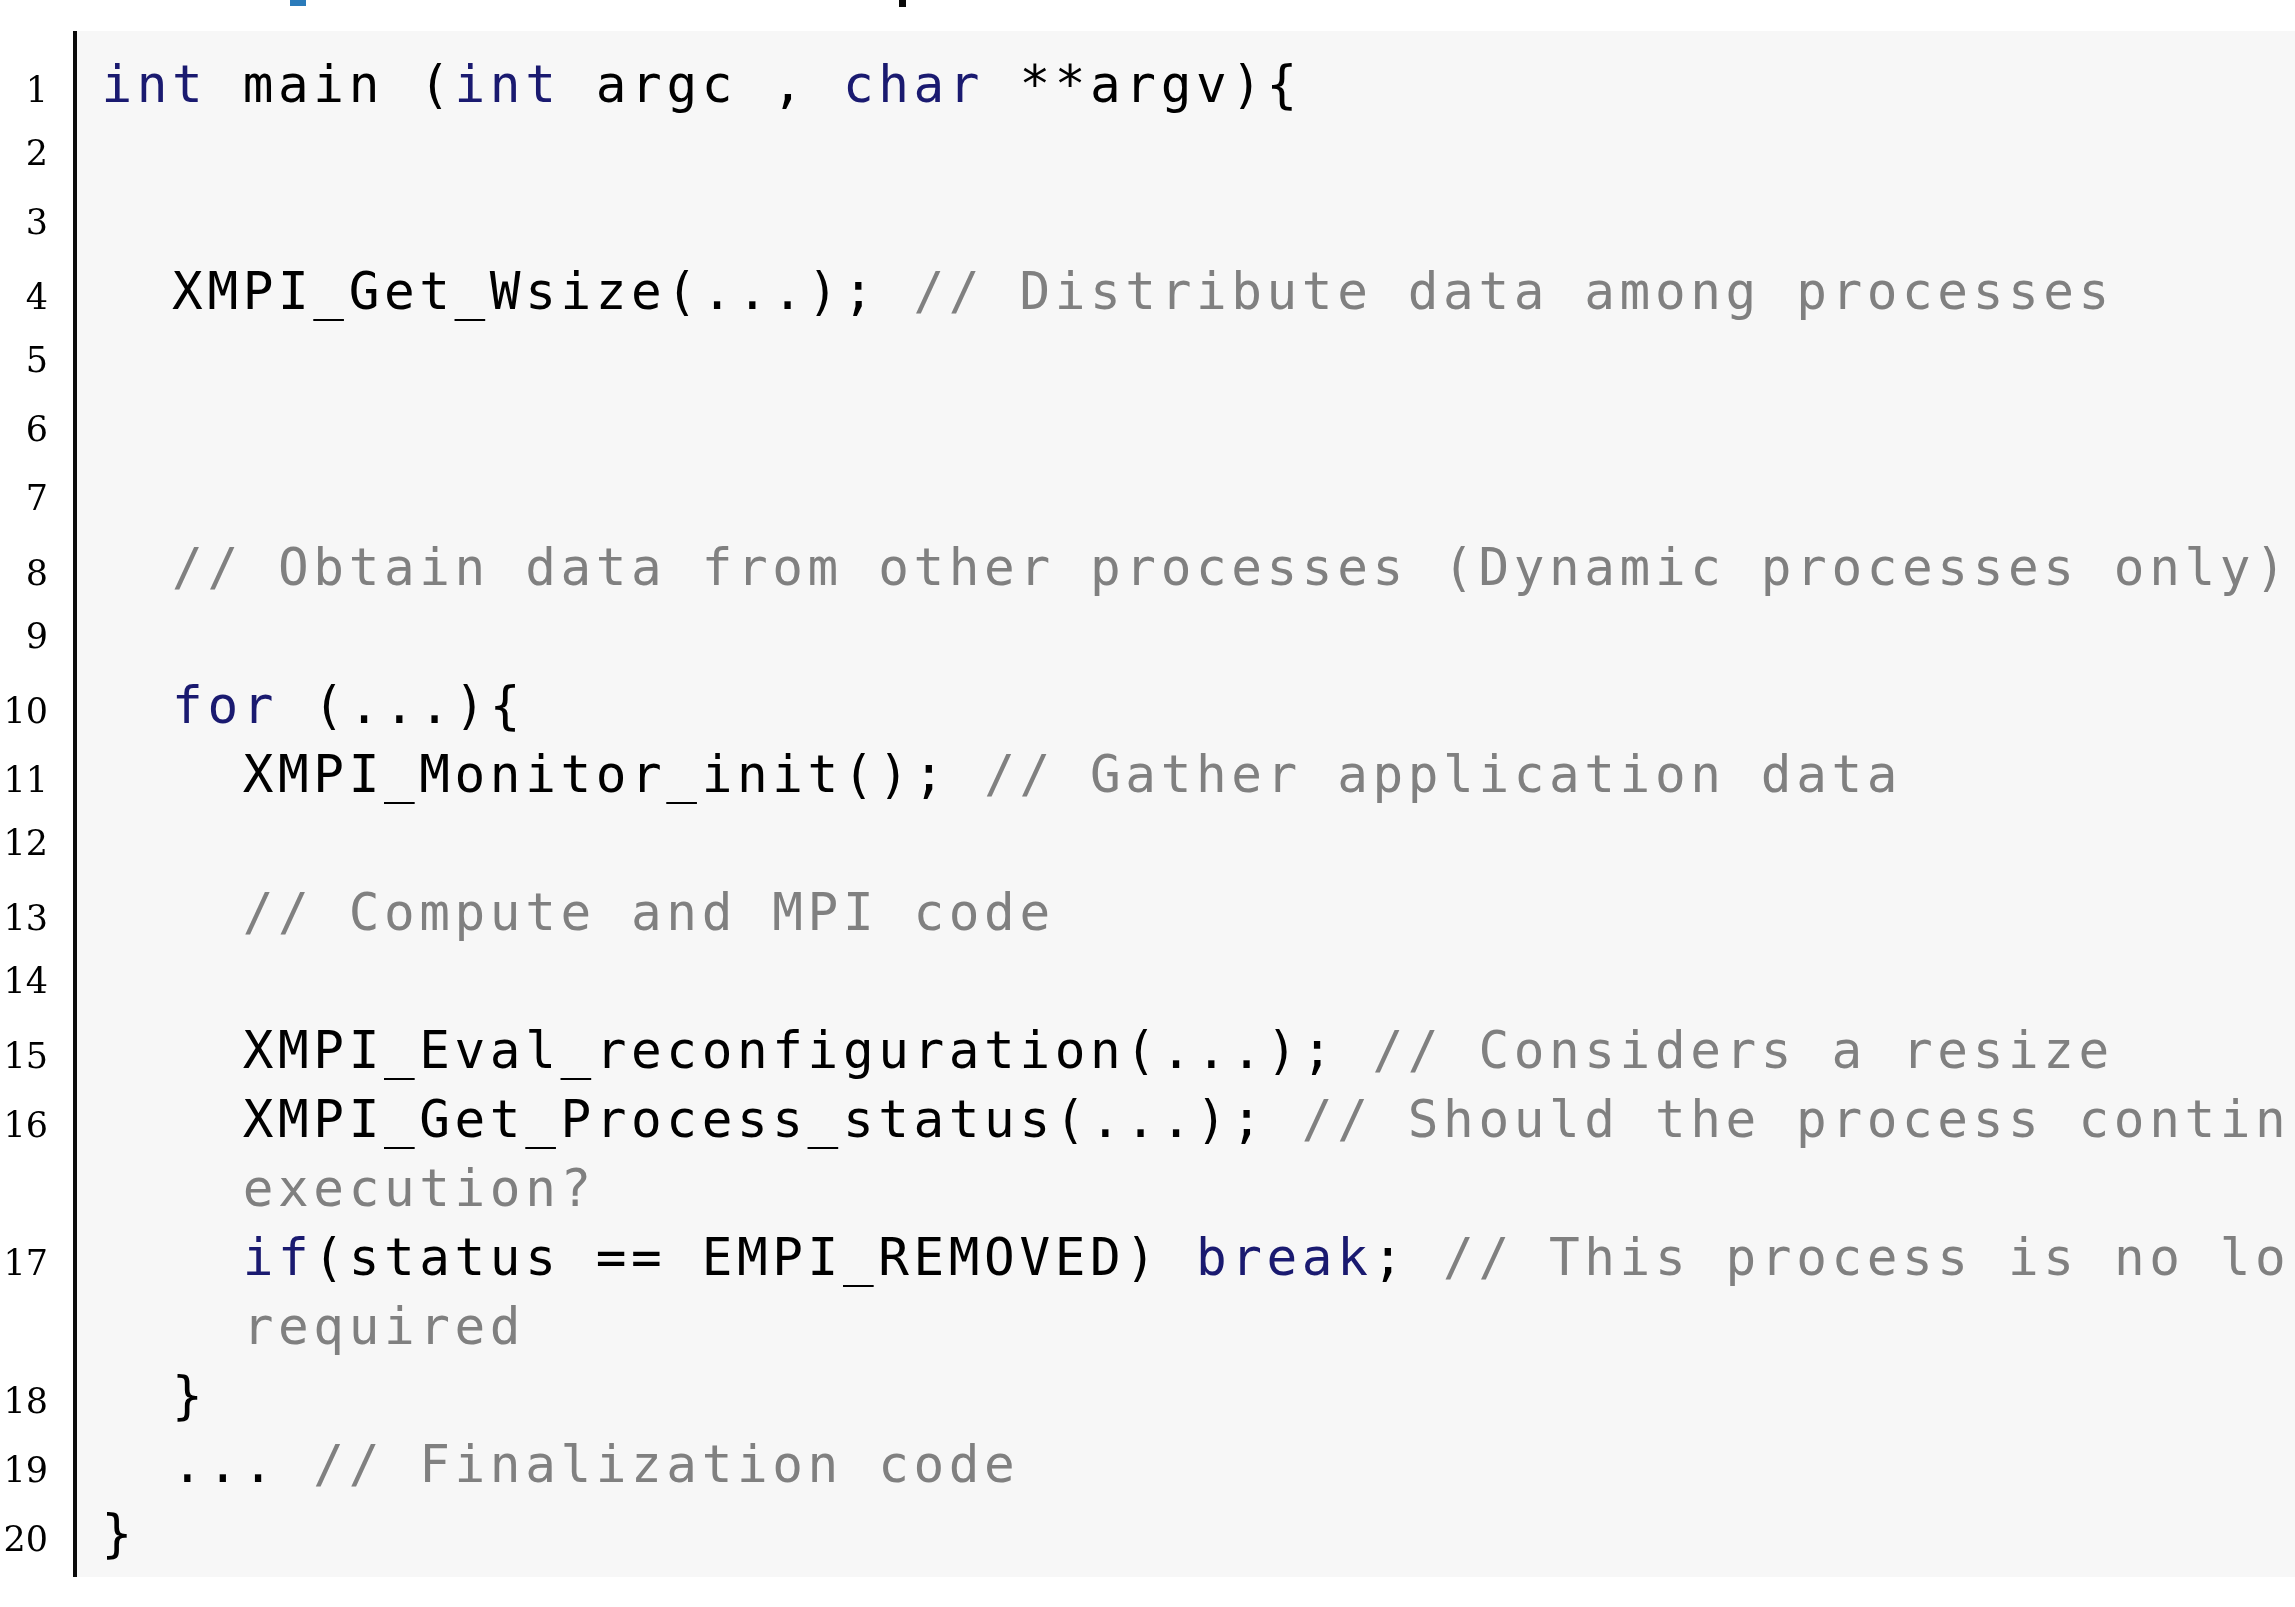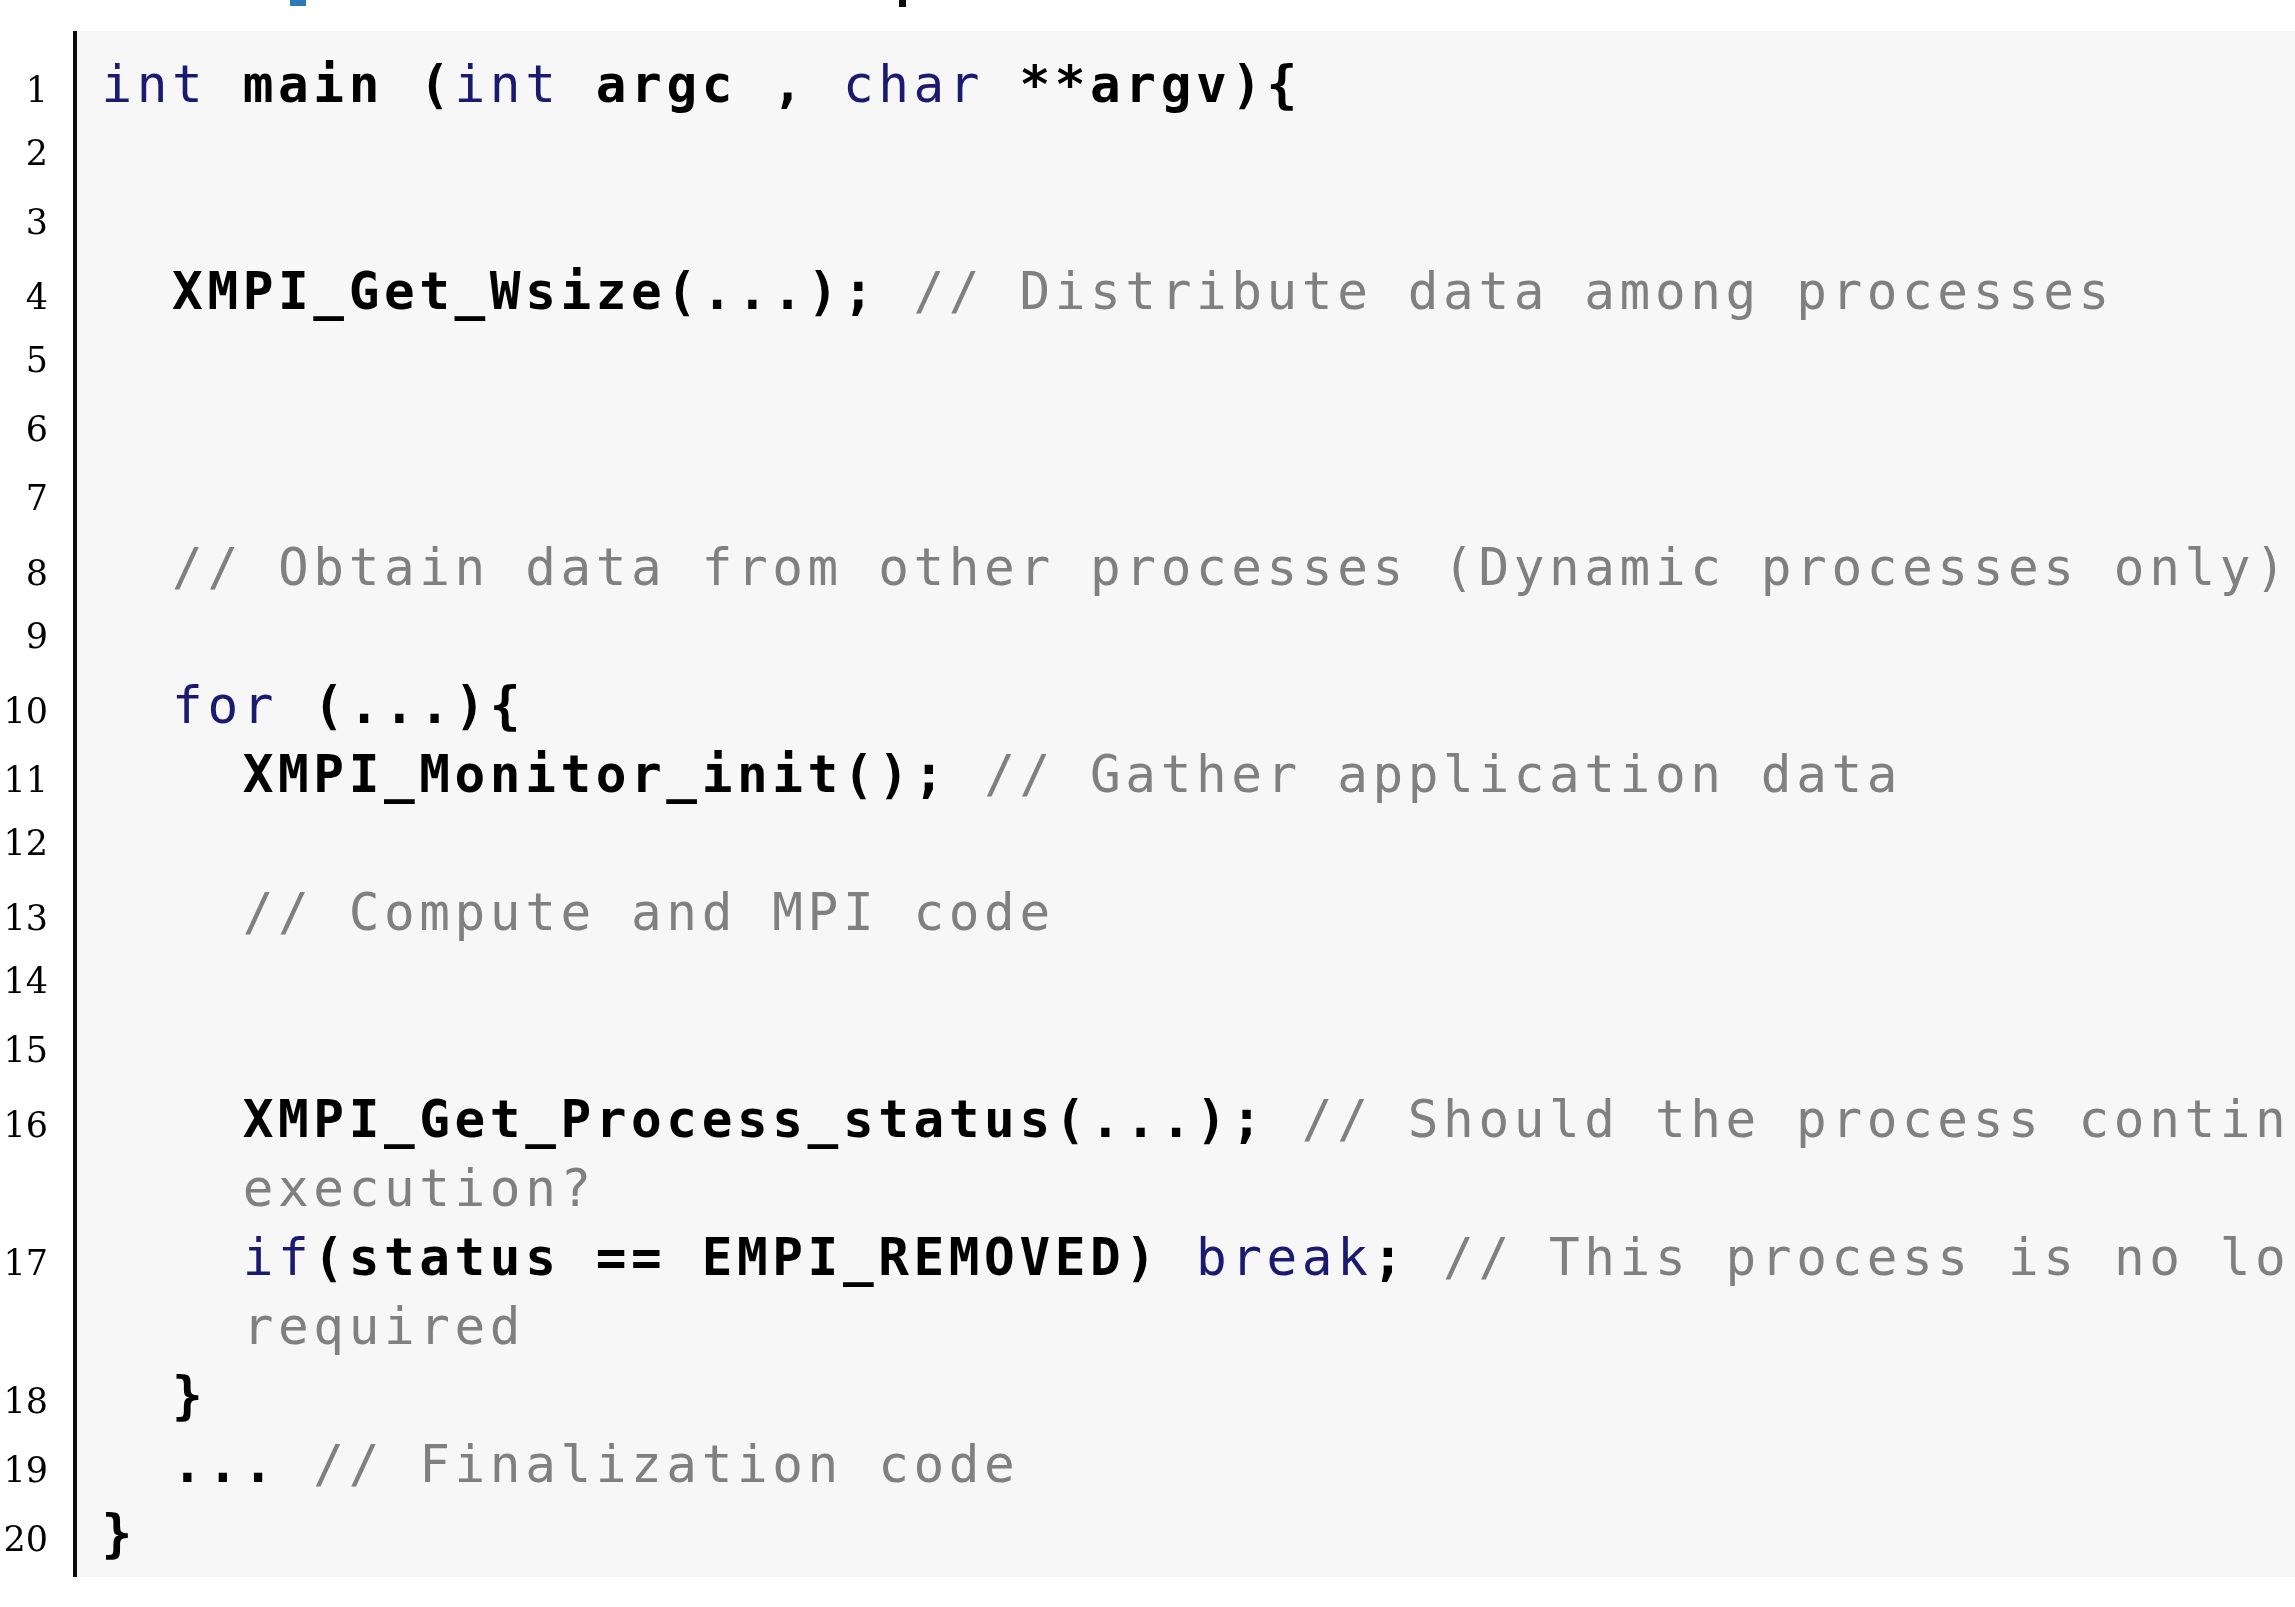--- a/index.html
+++ b/index.html
@@ -56,21 +56,21 @@
     margin: 0;
     padding-left: 28.5px;
     font-family: "DejaVu Sans Mono", monospace;
     font-weight: bold;
     font-size: 51px;
     line-height: 69px;
     letter-spacing: 4.6px;
     white-space: pre;
     color: #000000;
   }
-  .tok-code    { color: #000000; font-weight: bold; text-align: center; }
+  .tok-code    { color: #000000; font-weight: normal; text-align: center; }
   .tok-kw      { color: #1a1a70; font-weight: normal; }
   .tok-comment { color: #808080; font-weight: normal; }
 </style>
 <style>.tok-kw{color:#1a1a70;}.tok-code{color:#000000;}.tok-comment{color:#808080;}.num{color:#000000;}.listing-panel{background:#f7f7f7;border-left-color:#0a0a0a;}body{background:#ffffff;}</style></head>
 <body>
 
 <div class="listing-panel"></div>
 <div class="rows" id="rows">
     <div class="row">
       <div class="num">1</div>
@@ -120,20 +120,21 @@
     <div class="row">
       <div class="num">13</div>
       <pre class="line"><span class="tok-comment">    // Compute and MPI code</span></pre>
     </div>
     <div class="row">
       <div class="num">14</div>
       <pre class="line"></pre>
     </div>
     <div class="row">
       <div class="num">15</div>
+      <pre class="line"><span class="tok-code">    XMPI_Eval_reconfiguration(...); </span><span class="tok-comment">// Considers a resize</span></pre>
     </div>
     <div class="row">
       <div class="num">16</div>
       <pre class="line"><span class="tok-code">    XMPI_Get_Process_status(...); </span><span class="tok-comment">// Should the process continue</span></pre>
     </div>
     <div class="row">
       <div class="num"></div>
       <pre class="line"><span class="tok-comment">    execution?</span></pre>
     </div>
     <div class="row">

